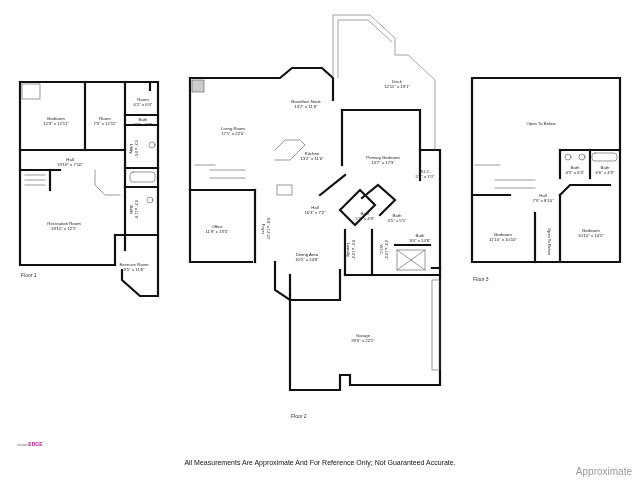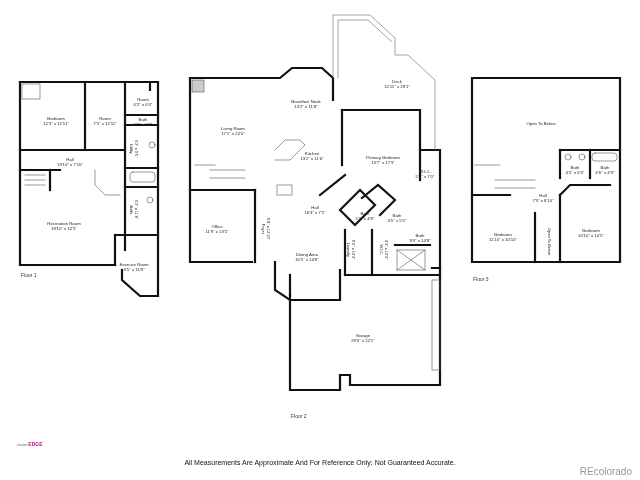--- a/index.html
+++ b/index.html
@@ -137,13 +137,13 @@
 <div class="lbl" style="left:575px;top:165px"><span>Bath</span><span class="dim">4'5" x 6'3"</span></div>
 <div class="lbl" style="left:605px;top:165px"><span>Bath</span><span class="dim">6'6" x 4'9"</span></div>
 <div class="lbl" style="left:543px;top:193px"><span>Hall</span><span class="dim">7'3" x 8'10"</span></div>
 <div class="lbl" style="left:503px;top:232px"><span>Bedroom</span><span class="dim">11'10" x 10'10"</span></div>
 <div class="vlbl" style="left:551px;top:228px"><span>Open To Below</span></div>
 <div class="lbl" style="left:591px;top:228px"><span>Bedroom</span><span class="dim">10'10" x 14'5"</span></div>
 <div class="floor-lbl" style="left:473px;top:276px">Floor 3</div>
 
 <div class="logo"><span>creative</span> <b>EDGE</b></div>
 <div class="disclaimer">All Measurements Are Approximate And For Reference Only; Not Guaranteed Accurate.</div>
-<div class="brand">REcolorado</div>
+<div class="brand">Approximate</div>
 
 </body></html>

